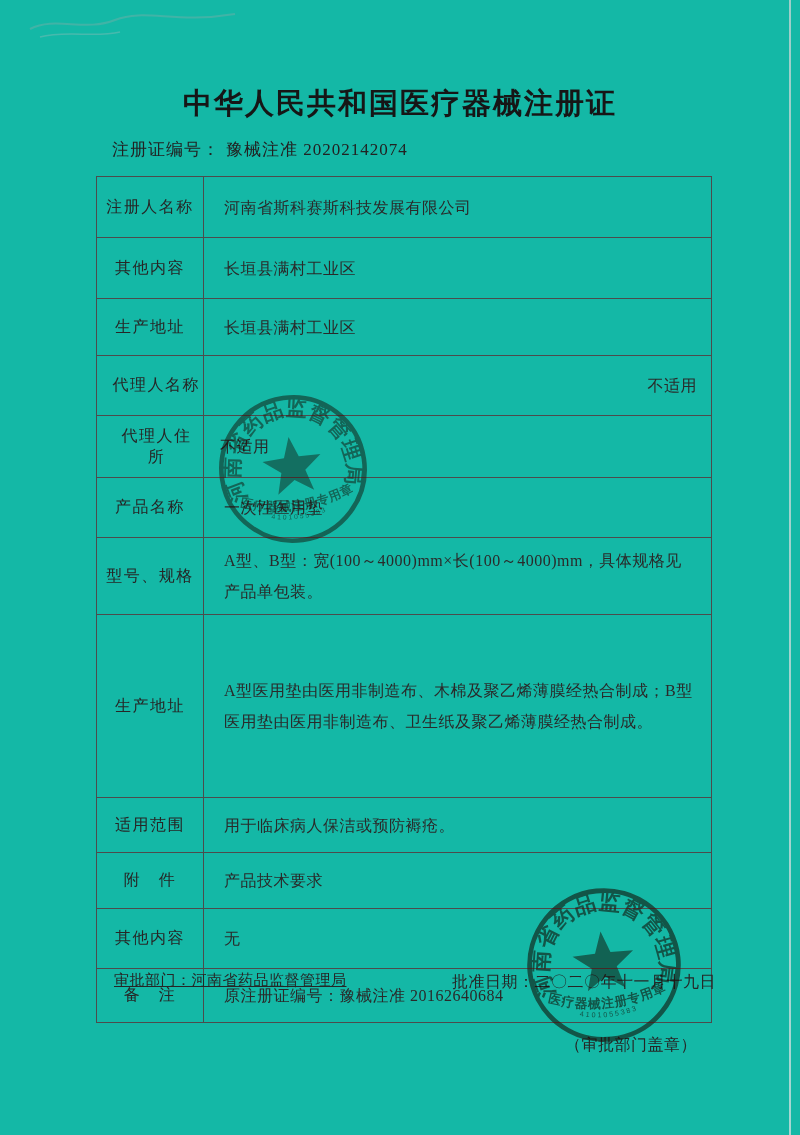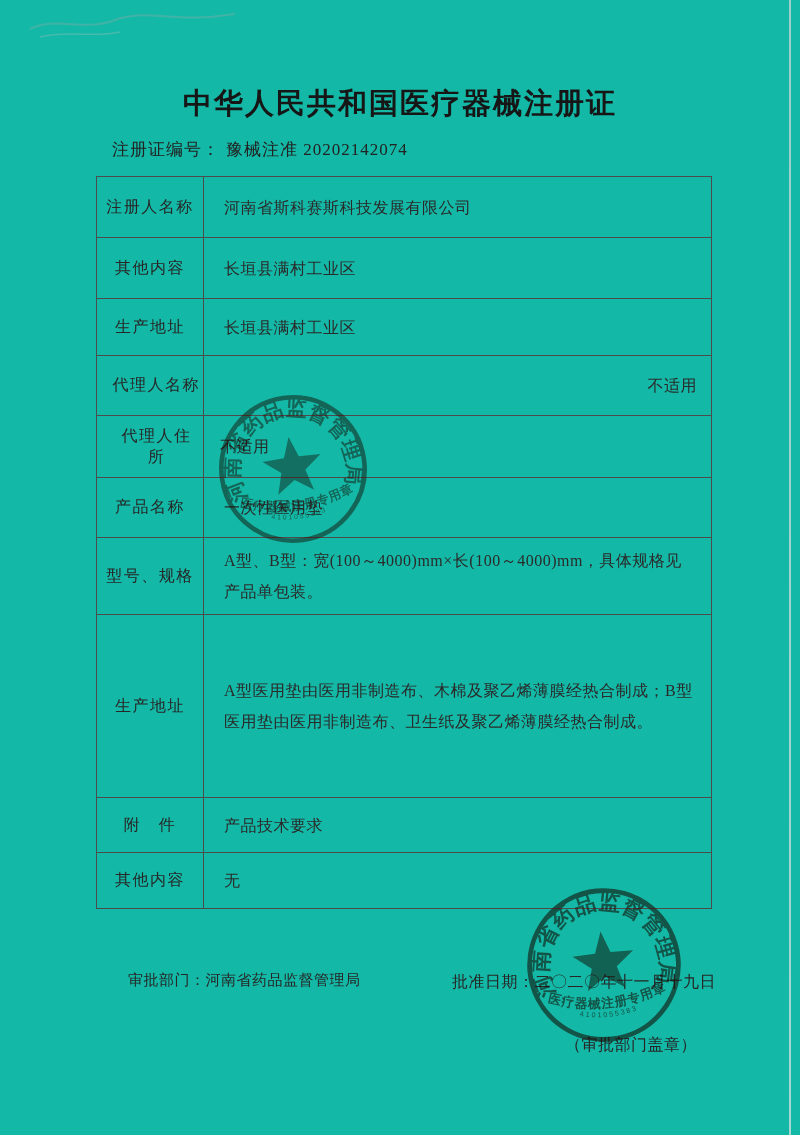--- a/index.html
+++ b/index.html
@@ -54,22 +54,22 @@
   .cert-table tr:nth-child(4) td{height:53px;text-align:right;}
   .cert-table tr:nth-child(5) td{height:55px;padding-left:16px;}
   .cert-table tr:nth-child(6) td{height:53px;}
   .cert-table tr:nth-child(7) td{height:70px;}
   .cert-table tr:nth-child(8) td{height:176px;}
   .cert-table tr:nth-child(9) td{height:48px;}
   .cert-table tr:nth-child(10) td{height:49px;}
   .cert-table tr:nth-child(11) td{height:53px;}
   .cert-table tr:nth-child(12) td{height:47px;}
   .footer-left{
-    position:absolute;left:128px;top:971px;
-    font-size:15px;letter-spacing:.5px;color:#262626;
+    position:absolute;left:114px;top:971px;
+    font-size:15px;letter-spacing:.5px;color:#262626;text-decoration:underline;
   }
   .footer-right{
     position:absolute;left:452px;top:971px;
     font-size:16px;line-height:22.5px;letter-spacing:.5px;color:#262626;
   }
   .footer-right .seal-note{margin-left:113px;margin-top:40px;}
   
   .stamp{position:absolute;mix-blend-mode:multiply;pointer-events:none;}
   .stamp-upper{left:216px;top:392px;width:154px;height:154px;opacity:.62;transform:rotate(-8deg);}
   .stamp-lower{left:524px;top:885px;width:160px;height:160px;opacity:.74;transform:rotate(-6deg);}
@@ -125,26 +125,34 @@
       </tr>
       <tr>
         <td class="lbl">型号、规格</td>
         <td class="val">A型、B型：宽(100～4000)mm×长(100～4000)mm，具体规格见产品单包装。</td>
       </tr>
       <tr>
         <td class="lbl">生产地址</td>
         <td class="val">A型医用垫由医用非制造布、木棉及聚乙烯薄膜经热合制成；B型医用垫由医用非制造布、卫生纸及聚乙烯薄膜经热合制成。</td>
       </tr>
       <tr>
+        <td class="lbl">适用范围</td>
+        <td class="val">用于临床病人保洁或预防褥疮。</td>
+      </tr>
+      <tr>
         <td class="lbl">附　件</td>
         <td class="val">产品技术要求</td>
       </tr>
       <tr>
         <td class="lbl">其他内容</td>
         <td class="val">无</td>
+      </tr>
+      <tr>
+        <td class="lbl">备　注</td>
+        <td class="val">原注册证编号：豫械注准 20162640684</td>
       </tr>
     </tbody>
   </table>
 
   <div class="footer-left">审批部门：河南省药品监督管理局</div>
 
   <div class="footer-right">
     <div>批准日期：二〇二〇年十一月十九日</div>
     <div class="seal-note">（审批部门盖章）</div>
   </div>

